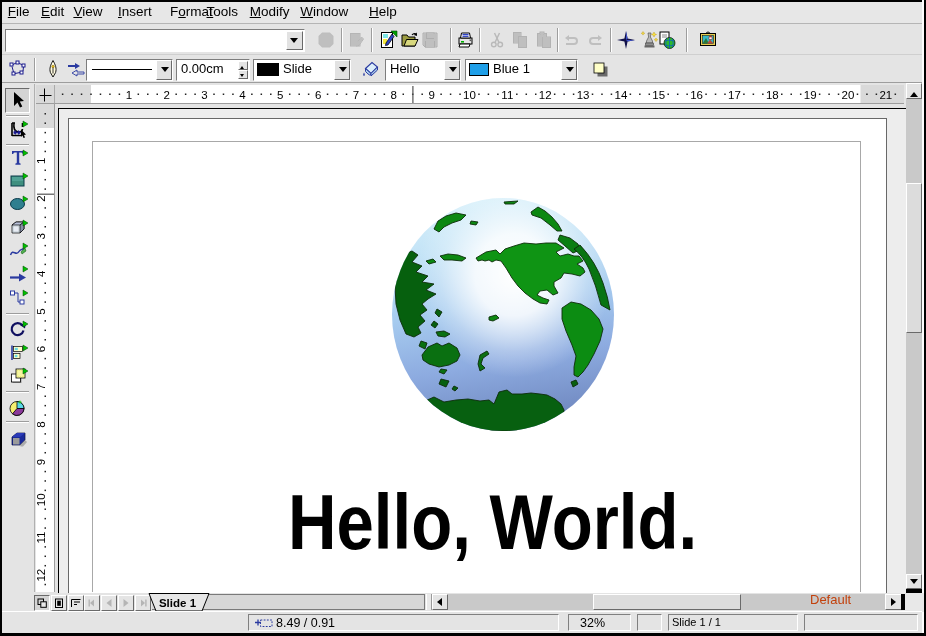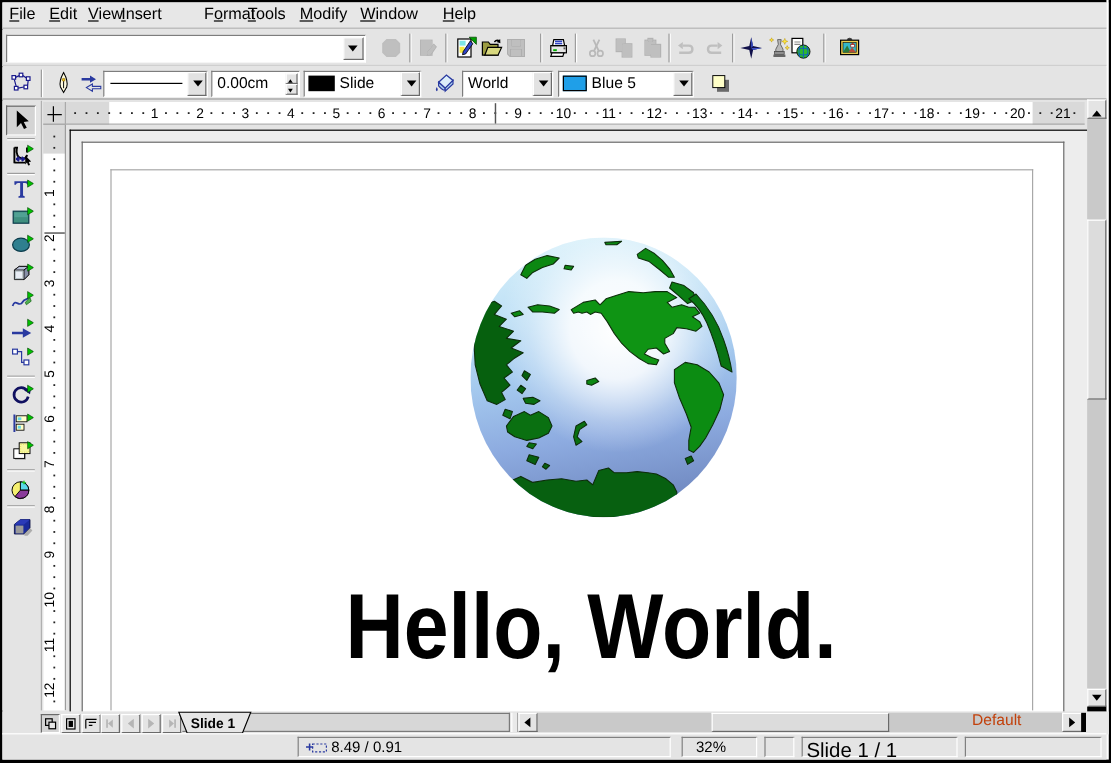--- a/index.html
+++ b/index.html
@@ -17,21 +17,21 @@
 </style></head><body>
 <div class="abs" style="left:0;top:0;width:926px;height:2px;background:#000"></div>
 <div class="abs" style="left:0;top:0;width:2px;height:636px;background:#000"></div>
 <div class="abs" style="left:922px;top:0;width:2px;height:636px;background:#fdfdfd"></div>
 <div class="abs" style="left:924px;top:0;width:2px;height:636px;background:#000"></div>
 <div class="abs" style="left:0;top:633px;width:926px;height:3px;background:#000"></div>
 <div class="abs" style="left:2px;top:2px;width:920px;height:22px;background:#e7e7e7;border-bottom:1px solid #b5b5b5"></div>
 <div class="menu-it" style="left:7.8px"><span style="text-decoration:underline">F</span>ile</div>
 <div class="menu-it" style="left:41px"><span style="text-decoration:underline">E</span>dit</div>
 <div class="menu-it" style="left:73.4px"><span style="text-decoration:underline">V</span>iew</div>
-<div class="menu-it" style="left:101px"><span style="text-decoration:underline">I</span>nsert</div>
+<div class="menu-it" style="left:118px"><span style="text-decoration:underline">I</span>nsert</div>
 <div class="menu-it" style="left:170px">F<span style="text-decoration:underline">o</span>rmat</div>
 <div class="menu-it" style="left:206.5px"><span style="text-decoration:underline">T</span>ools</div>
 <div class="menu-it" style="left:249.7px"><span style="text-decoration:underline">M</span>odify</div>
 <div class="menu-it" style="left:300.2px"><span style="text-decoration:underline">W</span>indow</div>
 <div class="menu-it" style="left:369px"><span style="text-decoration:underline">H</span>elp</div>
 <div class="abs" style="left:2px;top:25px;width:920px;height:30px;background:#e4e4e4;border-bottom:1px solid #cfcfcf"></div>
 <div class="abs sunk" style="left:5px;top:29px;width:300px;height:23px"></div>
 <div class="abs raise" style="left:286px;top:31px;width:17px;height:19px;background:#e2e2e2"></div>
 <div class="abs" style="left:290px;top:38px;border:4px solid transparent;border-top:5px solid #000"></div>
 <div class="sep" style="left:341px;top:28px;height:24px"></div>
@@ -169,25 +169,25 @@
 <div class="cbtxt" style="left:181px;top:61px">0.00cm</div>
 <div class="abs raise" style="left:238px;top:61px;width:10px;height:9px"></div>
 <div class="abs raise" style="left:238px;top:70px;width:10px;height:9px"></div>
 <div class="abs" style="left:240px;top:64px;border:2.5px solid transparent;border-bottom:3px solid #000"></div>
 <div class="abs" style="left:240px;top:74px;border:2.5px solid transparent;border-top:3px solid #000"></div>
 <div class="abs sunk" style="left:253px;top:59px;width:98px;height:22px"></div>
 <div class="abs" style="left:257px;top:63px;width:22px;height:13px;background:#000"></div>
 <div class="cbtxt" style="left:283px;top:61px">Slide</div>
 <div class="abs arrbtn" style="left:334px;top:60px;width:16px;height:20px"></div>
 <div class="abs sunk" style="left:385px;top:59px;width:76px;height:22px"></div>
-<div class="cbtxt" style="left:390px;top:61px">World</div>
+<div class="cbtxt" style="left:390px;top:61px">Hello</div>
 <div class="abs arrbtn" style="left:444px;top:60px;width:16px;height:20px"></div>
 <div class="abs sunk" style="left:465px;top:59px;width:113px;height:22px"></div>
 <div class="abs" style="left:469px;top:63px;width:20px;height:13px;background:#1f9fe8;border:1px solid #000"></div>
-<div class="cbtxt" style="left:493px;top:61px">Blue 5</div>
+<div class="cbtxt" style="left:493px;top:61px">Blue 1</div>
 <div class="abs arrbtn" style="left:561px;top:60px;width:16px;height:20px"></div>
 <div class="abs" style="left:2px;top:84px;width:33px;height:508px;background:#e4e4e4;border-right:1px solid #b0b0b0"></div>
 <div class="abs press" style="left:5px;top:88px;width:25px;height:25px"></div>
 <div class="ic" style="left:7.600000000000001px;top:90.0px"><svg width="20" height="20" viewBox="0 0 20 20">
       <path d="M6,2 L6,16 L9.5,12.5 L12,17.5 L14.3,16.4 L11.8,11.6 L16,11 Z" fill="#000"></path>
     </svg></div>
 <div class="ic" style="left:7.600000000000001px;top:119.0px"><svg width="20" height="20" viewBox="0 0 20 20">
       <path d="M4,4 L4,17 M4,4 L7,4 M6,4 Q5,12 10,13 Q14,13.5 14.5,10 M14.5,4 L14.5,8 M4,16.5 L13,16.5" fill="none" stroke="#000" stroke-width="1.6"></path>
       <path d="M5.5,13.5 L12.5,13.5 M5.5,13.5 l2.5,-1.8 M5.5,13.5 l2.5,1.8 M12.5,13.5 l-2.5,-1.8 M12.5,13.5 l-2.5,1.8" stroke="#1a1a8c" stroke-width="1.3" fill="none"></path>
       <path d="M13,10.5 L18,15.5 L16,16 L17,18.5 L15.5,19 L14.5,16.5 L13,18 Z" fill="#000"></path>
@@ -527,13 +527,13 @@
 <div class="abs" style="left:568px;top:614px;width:63px;height:17px;border-top:1px solid #808080;border-left:1px solid #808080;border-bottom:1px solid #fff;border-right:1px solid #fff"></div>
 <div class="abs" style="left:637px;top:614px;width:24.5px;height:17px;border-top:1px solid #808080;border-left:1px solid #808080;border-bottom:1px solid #fff;border-right:1px solid #fff"></div>
 <div class="abs" style="left:668px;top:614px;width:130px;height:17px;border-top:1px solid #808080;border-left:1px solid #808080;border-bottom:1px solid #fff;border-right:1px solid #fff"></div>
 <div class="abs" style="left:804px;top:614px;width:114px;height:17px;border-top:1px solid #808080;border-left:1px solid #808080;border-bottom:1px solid #fff;border-right:1px solid #fff"></div>
 <svg class="abs" style="left:254px;top:617px" width="22" height="12">
     <path d="M1,5.5 L7,5.5 M4,2.5 L4,8.5" stroke="#2a3aa0" stroke-width="1.3"></path>
     <rect x="6.5" y="3" width="11.5" height="6.5" fill="none" stroke="#2a3aa0" stroke-dasharray="1.8,1.4"></rect>
   </svg>
 <div style="position:absolute;top:616px;font-size:12.5px;color:#000;left:276px">8.49 / 0.91</div>
 <div style="position:absolute;top:616px;font-size:12.5px;color:#000;left:580px">32%</div>
-<div style="position:absolute;top:616px;font-size:17px;color:#000;left:672px">Slide 1 / 1</div>
+<div style="position:absolute;top:616px;font-size:11px;color:#000;left:672px">Slide 1 / 1</div>
 <div style="position:absolute;top:592px;font-size:13px;color:#c2410c;left:810px">Default</div>
 </body></html>

